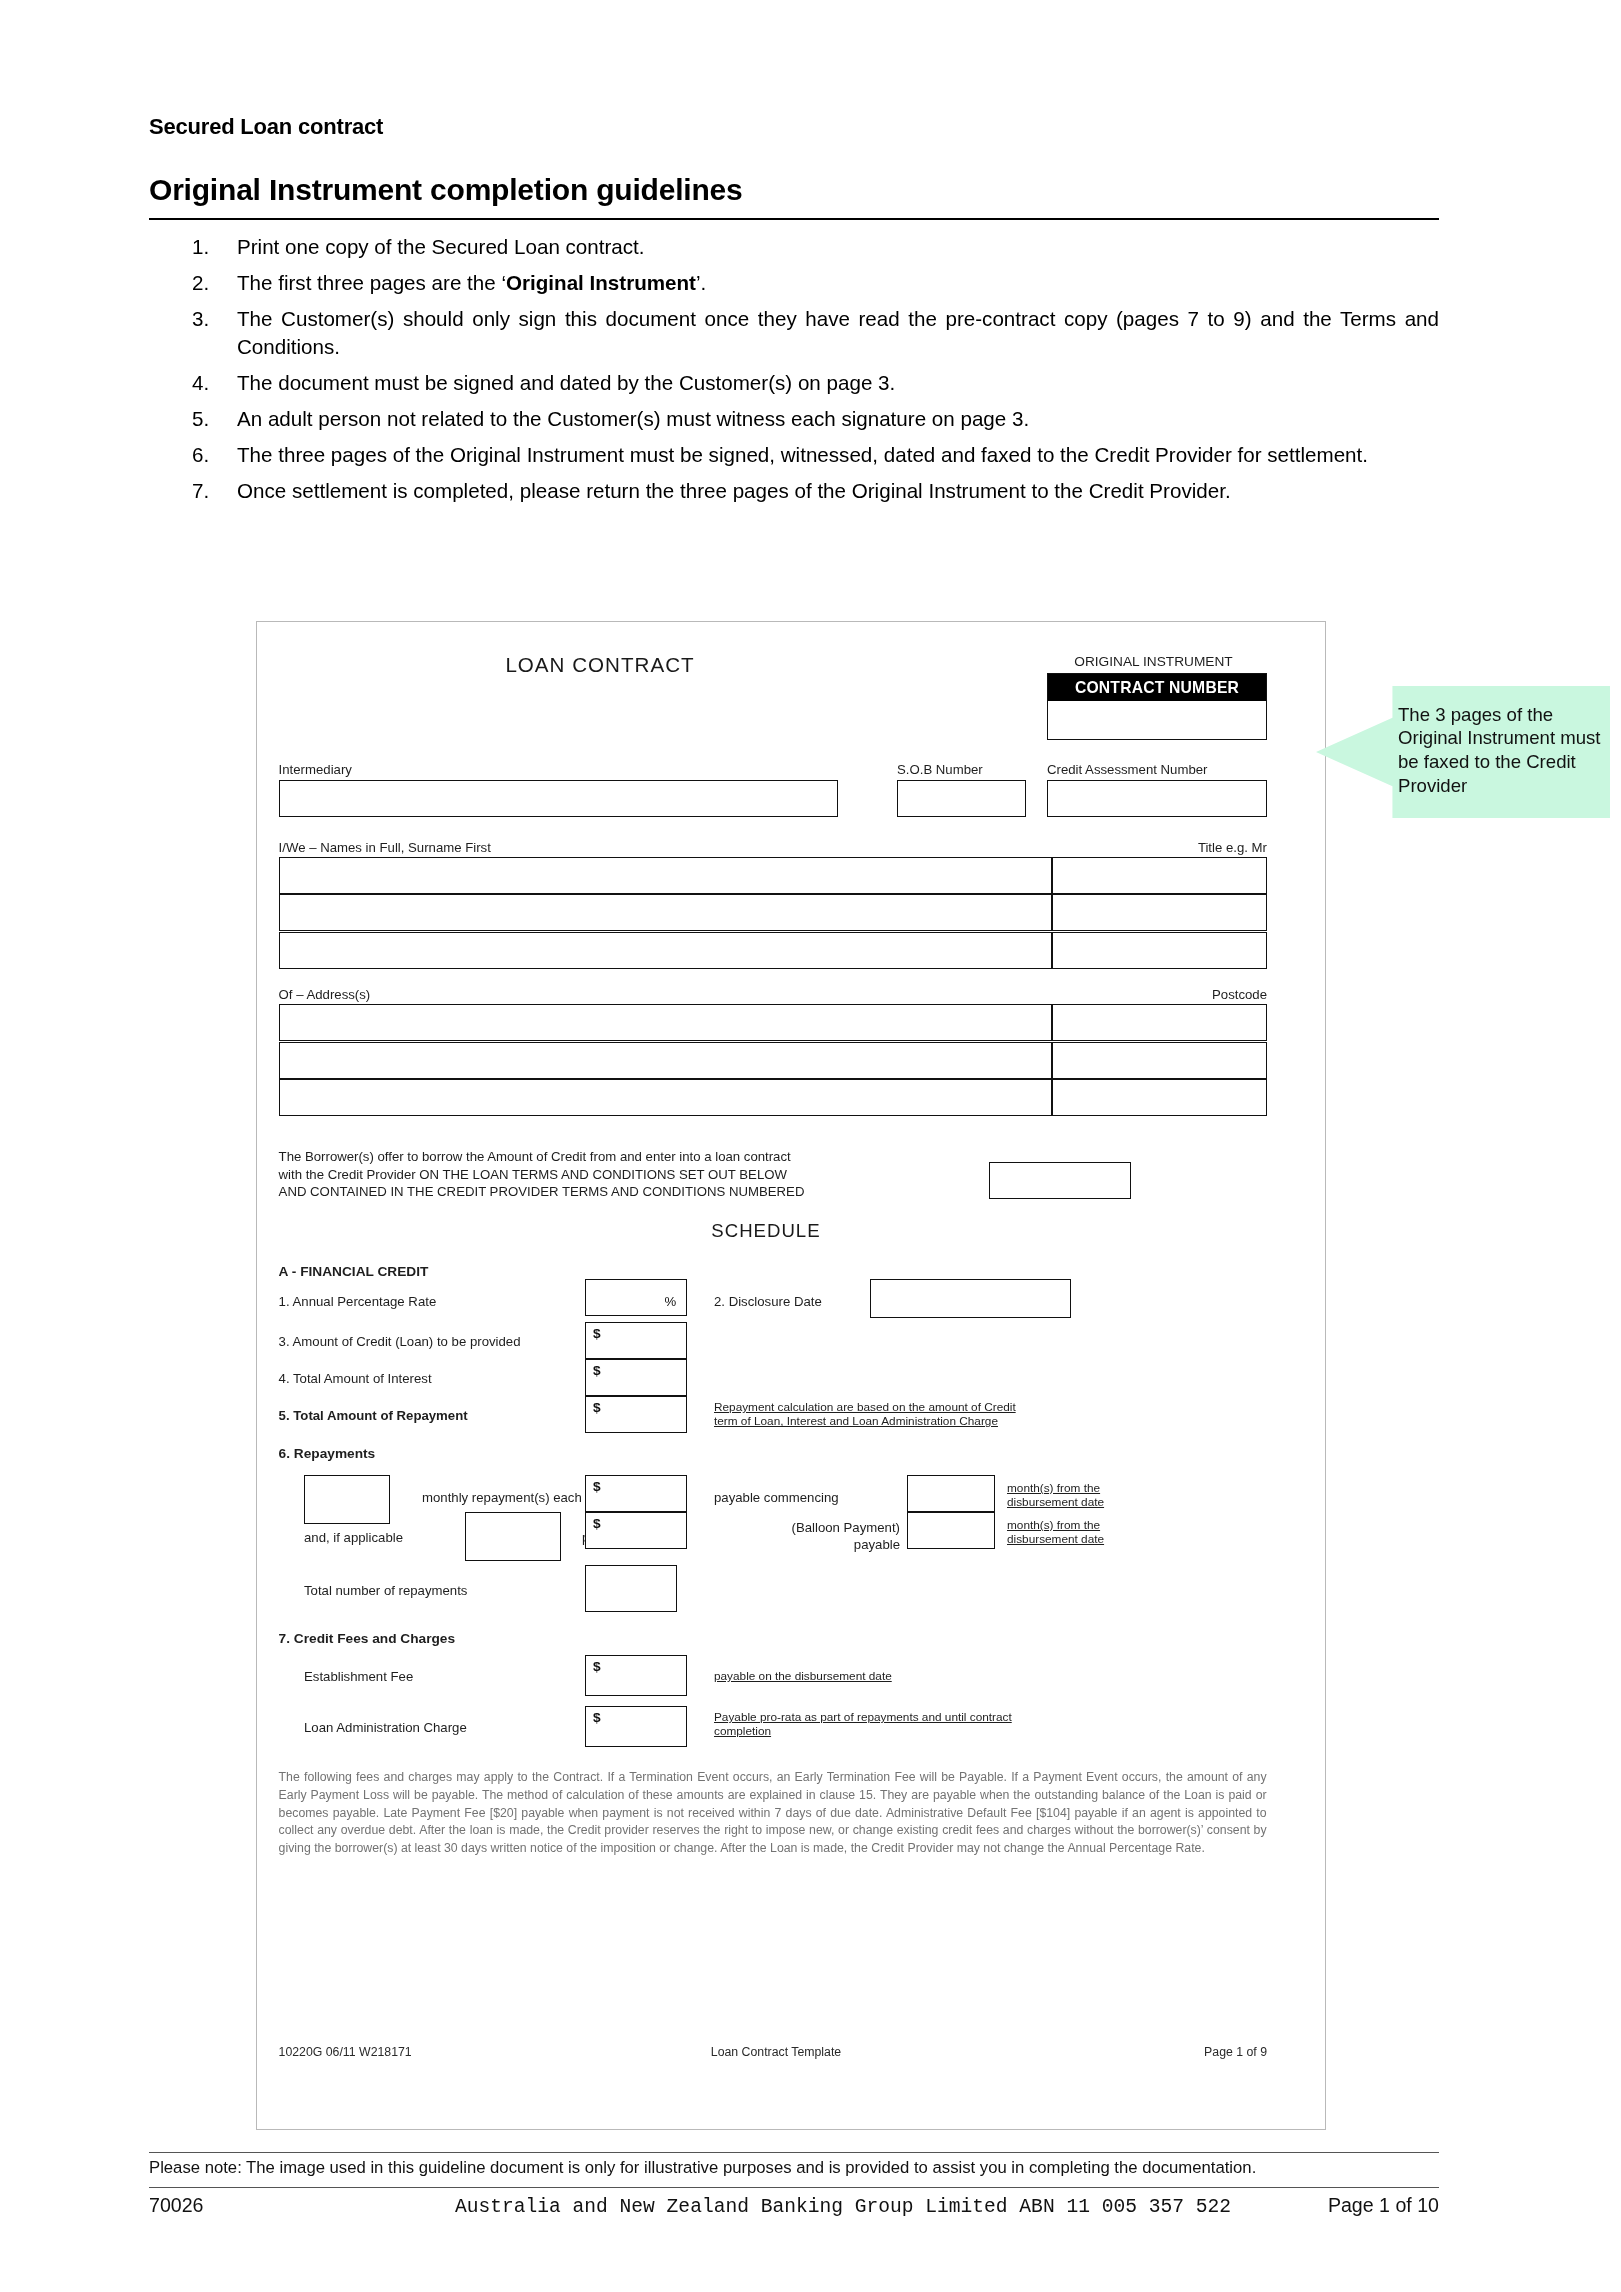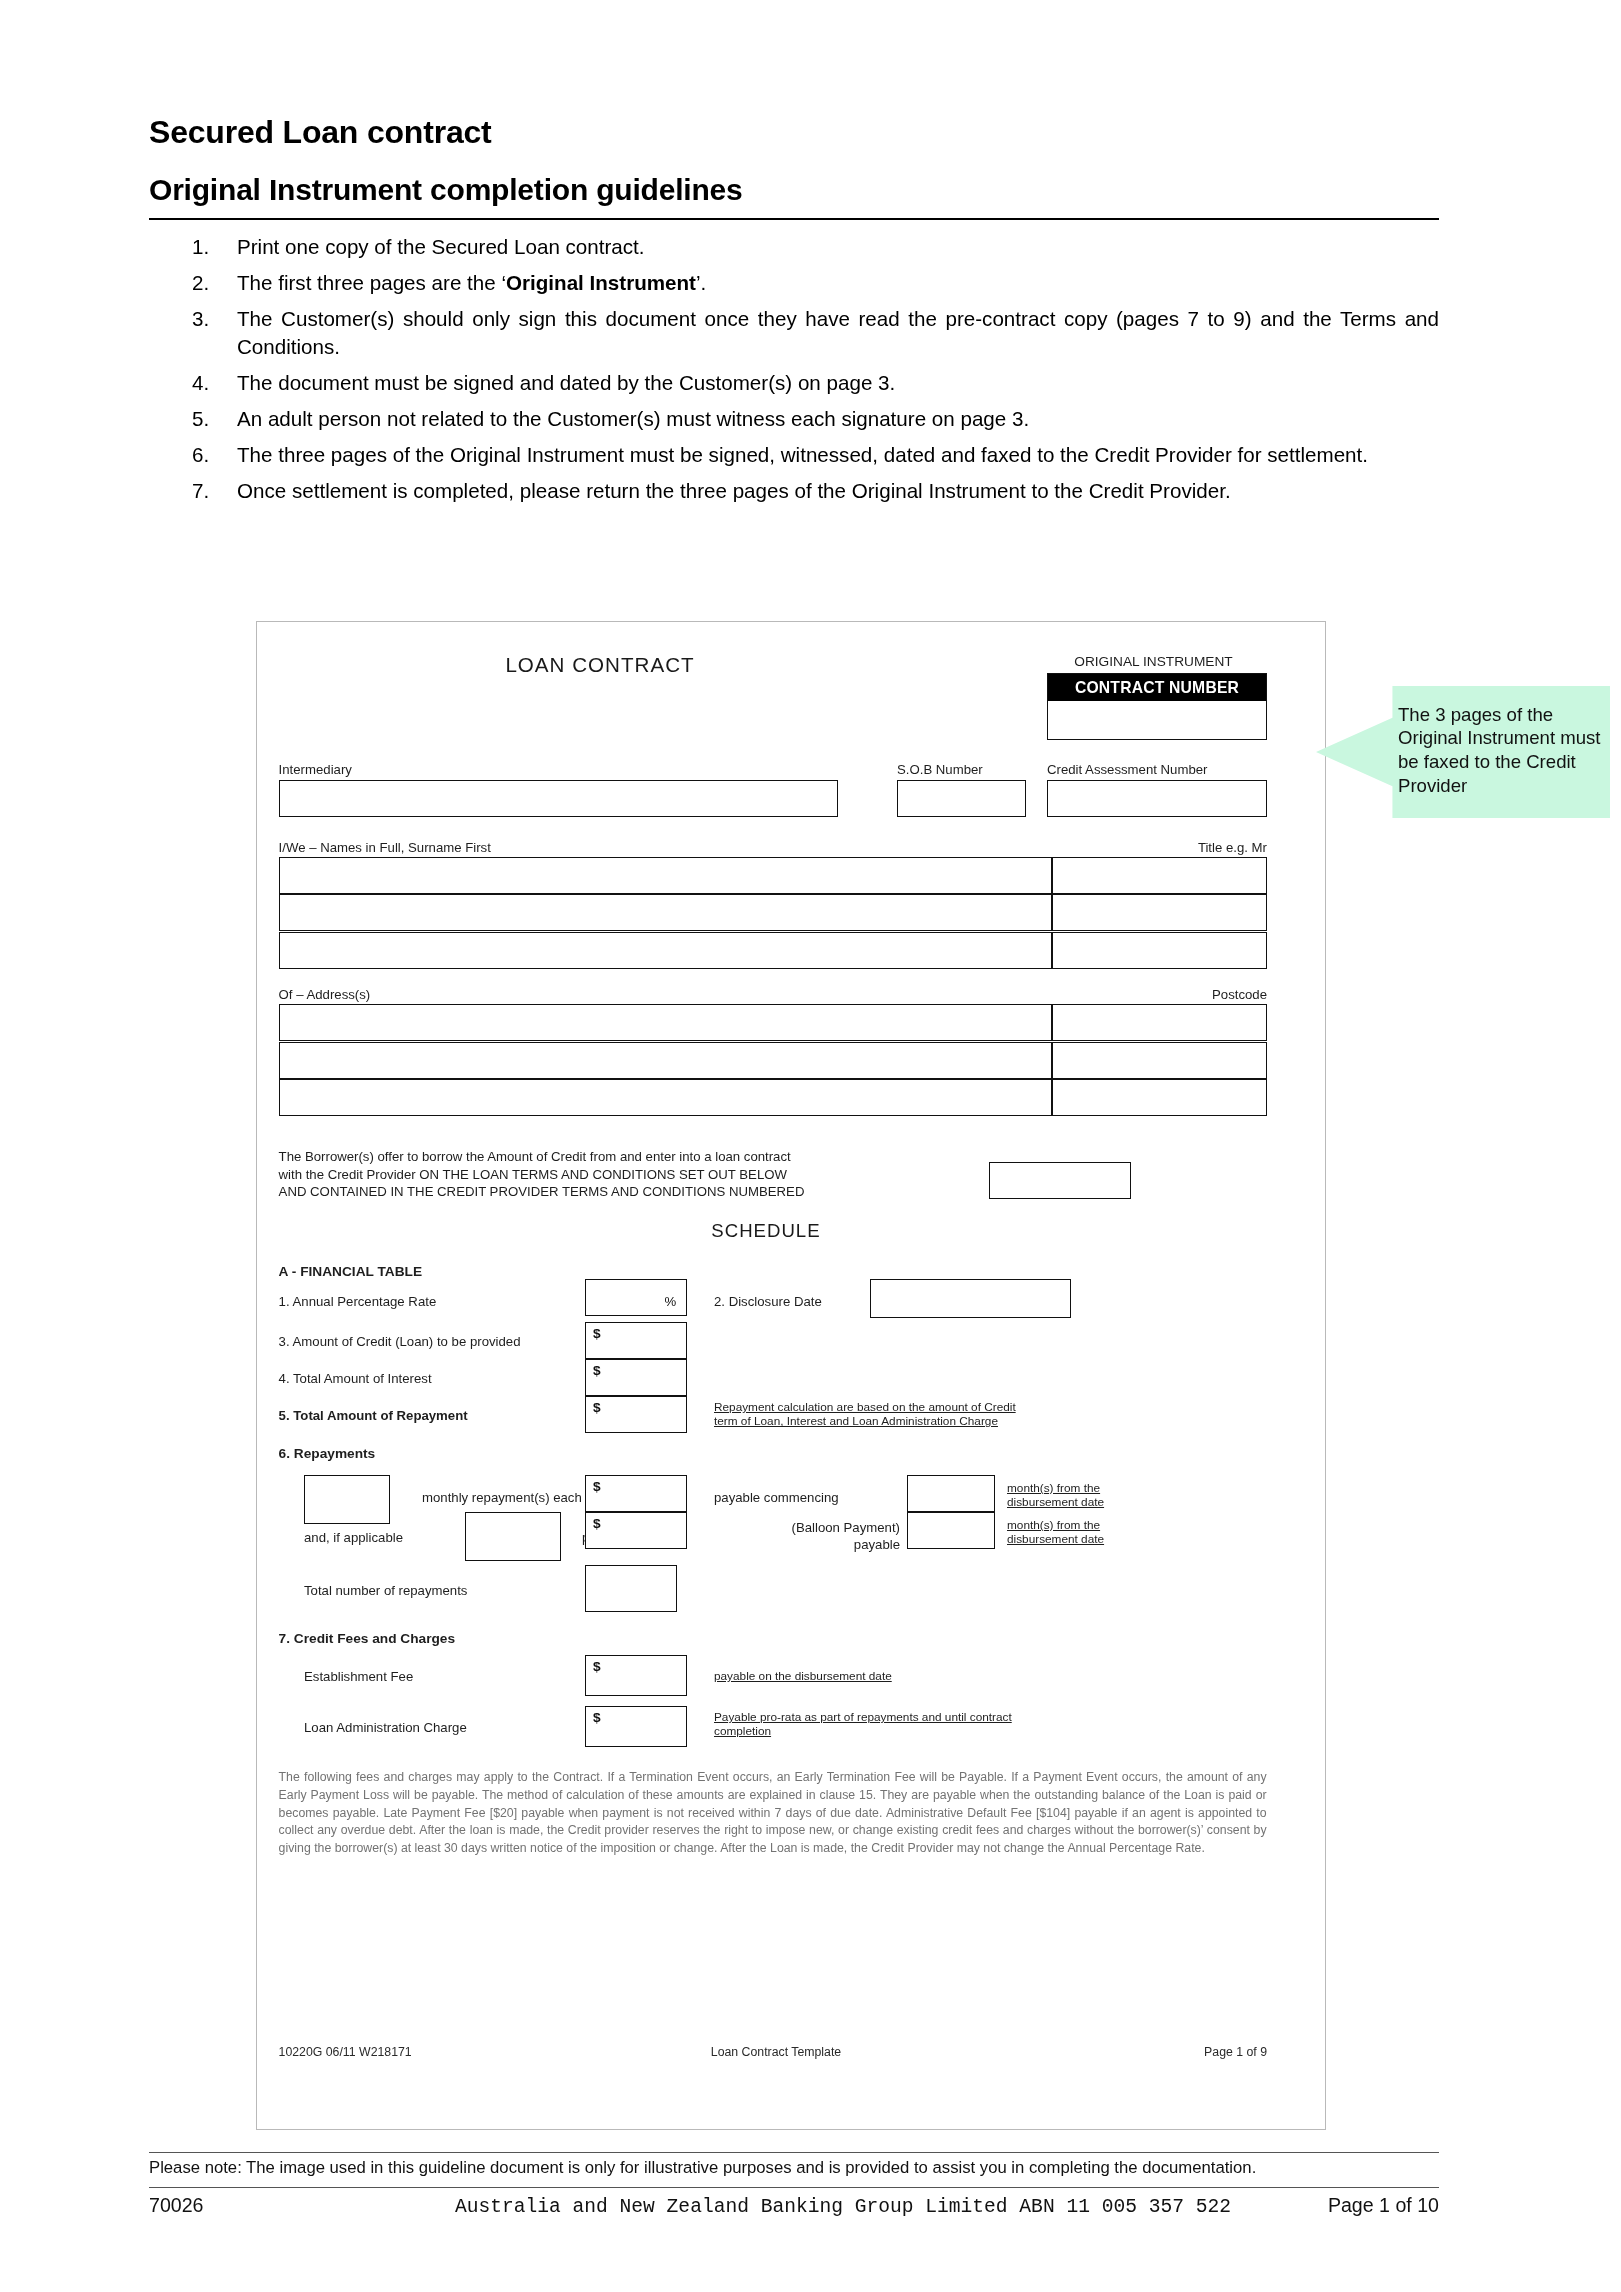--- a/index.html
+++ b/index.html
@@ -21,21 +21,21 @@
     position: absolute;
     left: 0; top: 0;
     width: 1621px;
     height: 2293px;
   }
 
   .doc-title-1 {
     position: absolute;
     left: 149px;
     top: 114px;
-    font-size: 32px;
+    font-size: 22px;
     font-weight: bold;
     letter-spacing: -0.2px;
   }
   .doc-title-2 {
     position: absolute;
     left: 149px;
     top: 173px;
     font-size: 30px;
     font-weight: bold;
     letter-spacing: -0.2px;
@@ -321,21 +321,21 @@
 
       <div class="fi para" style="left:21.6px; top:526px; width:706px;">
         <div>The Borrower(s) offer to borrow the Amount of Credit from and enter into a loan contract</div>
         <div>with the Credit Provider ON THE LOAN TERMS AND CONDITIONS SET OUT BELOW</div>
         <div>AND CONTAINED IN THE CREDIT PROVIDER TERMS AND CONDITIONS NUMBERED</div>
       </div>
       <div class="fi box" style="left:732px; top:540px; width:142px; height:37px;"></div>
 
       <div class="fi schedule-title" style="left:372px; top:598px; width:274px; text-align:center;">SCHEDULE</div>
 
-      <div class="fi lbl lbl-b" style="left:21.6px; top:641px; font-size:13.7px;">A - FINANCIAL TABLE</div>
+      <div class="fi lbl lbl-b" style="left:21.6px; top:641px; font-size:13.7px;">A - FINANCIAL CREDIT</div>
 
       <div class="fi lbl" style="left:21.6px; top:672px;">1. Annual Percentage Rate</div>
       <div class="fi box-pct" style="left:328px; top:657px; width:102px; height:37px;">
         <span>%</span>
       </div>
       <div class="fi lbl" style="left:457px; top:672px;">2. Disclosure Date</div>
       <div class="fi box" style="left:613px; top:657px; width:201px; height:39px;"></div>
 
       <div class="fi lbl" style="left:21.6px; top:712px;">3. Amount of Credit (Loan) to be provided</div>
       <div class="fi box-money" style="left:328px; top:700px; width:102px; height:37px;">

